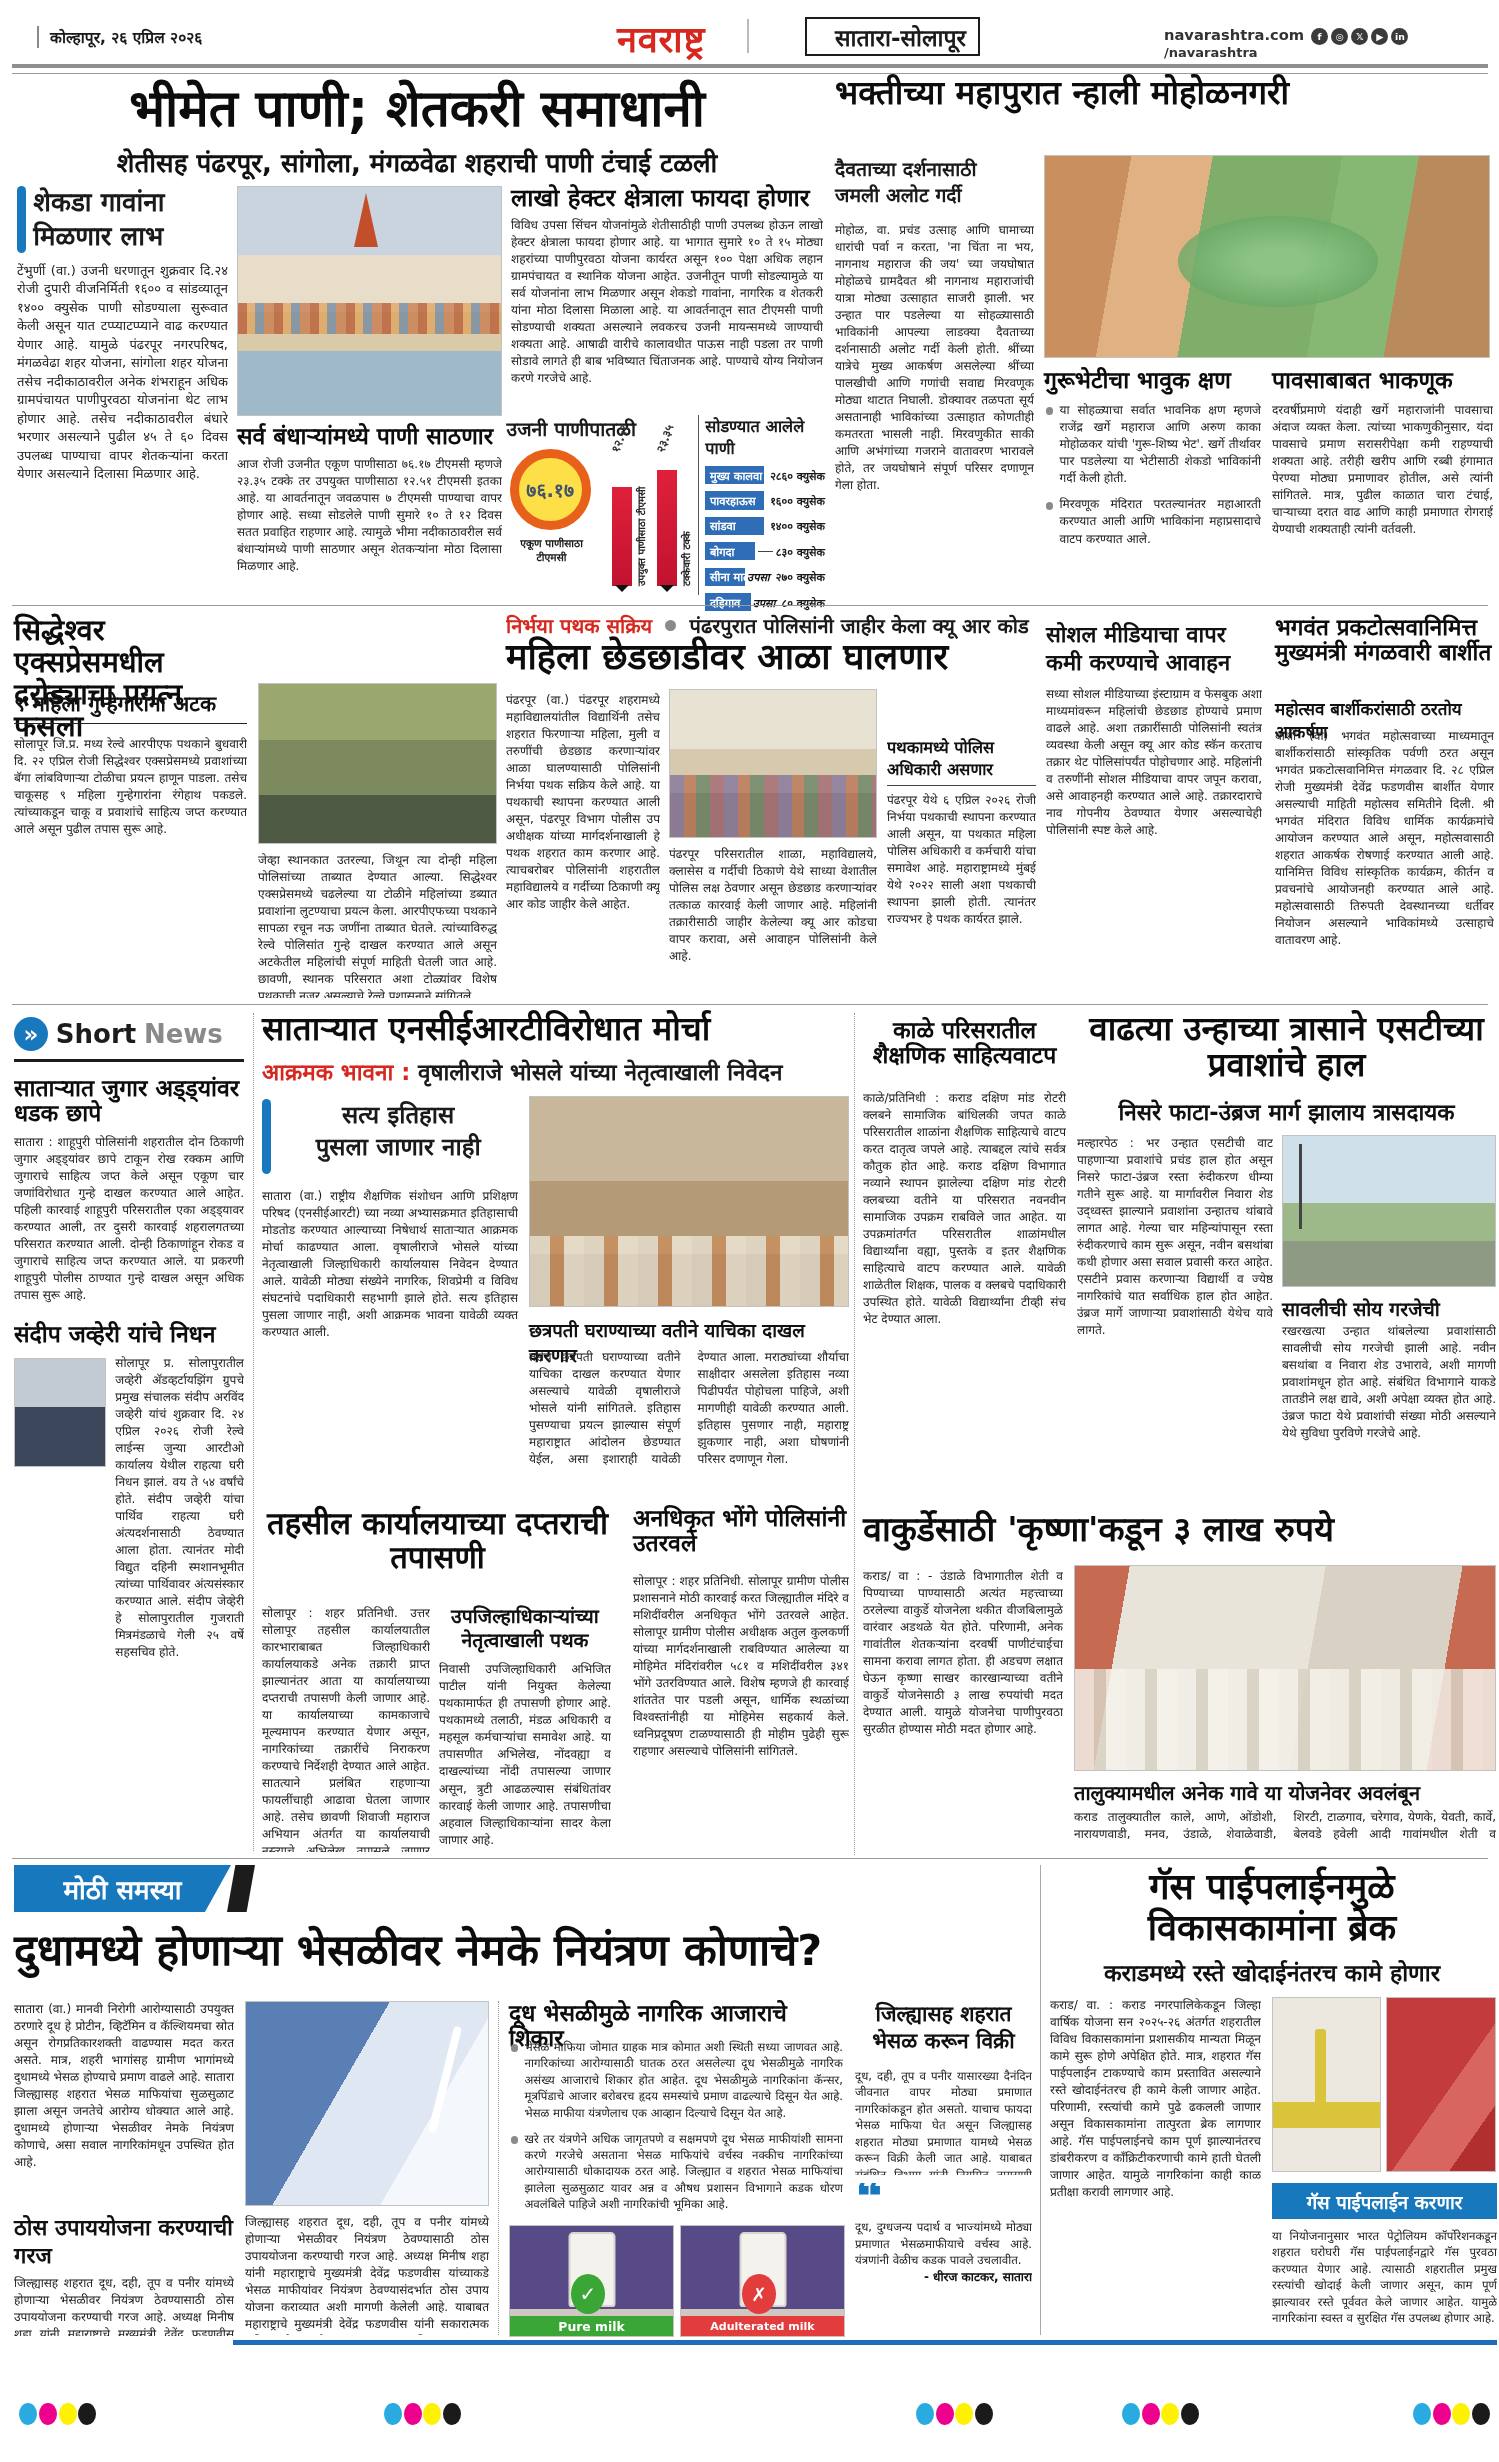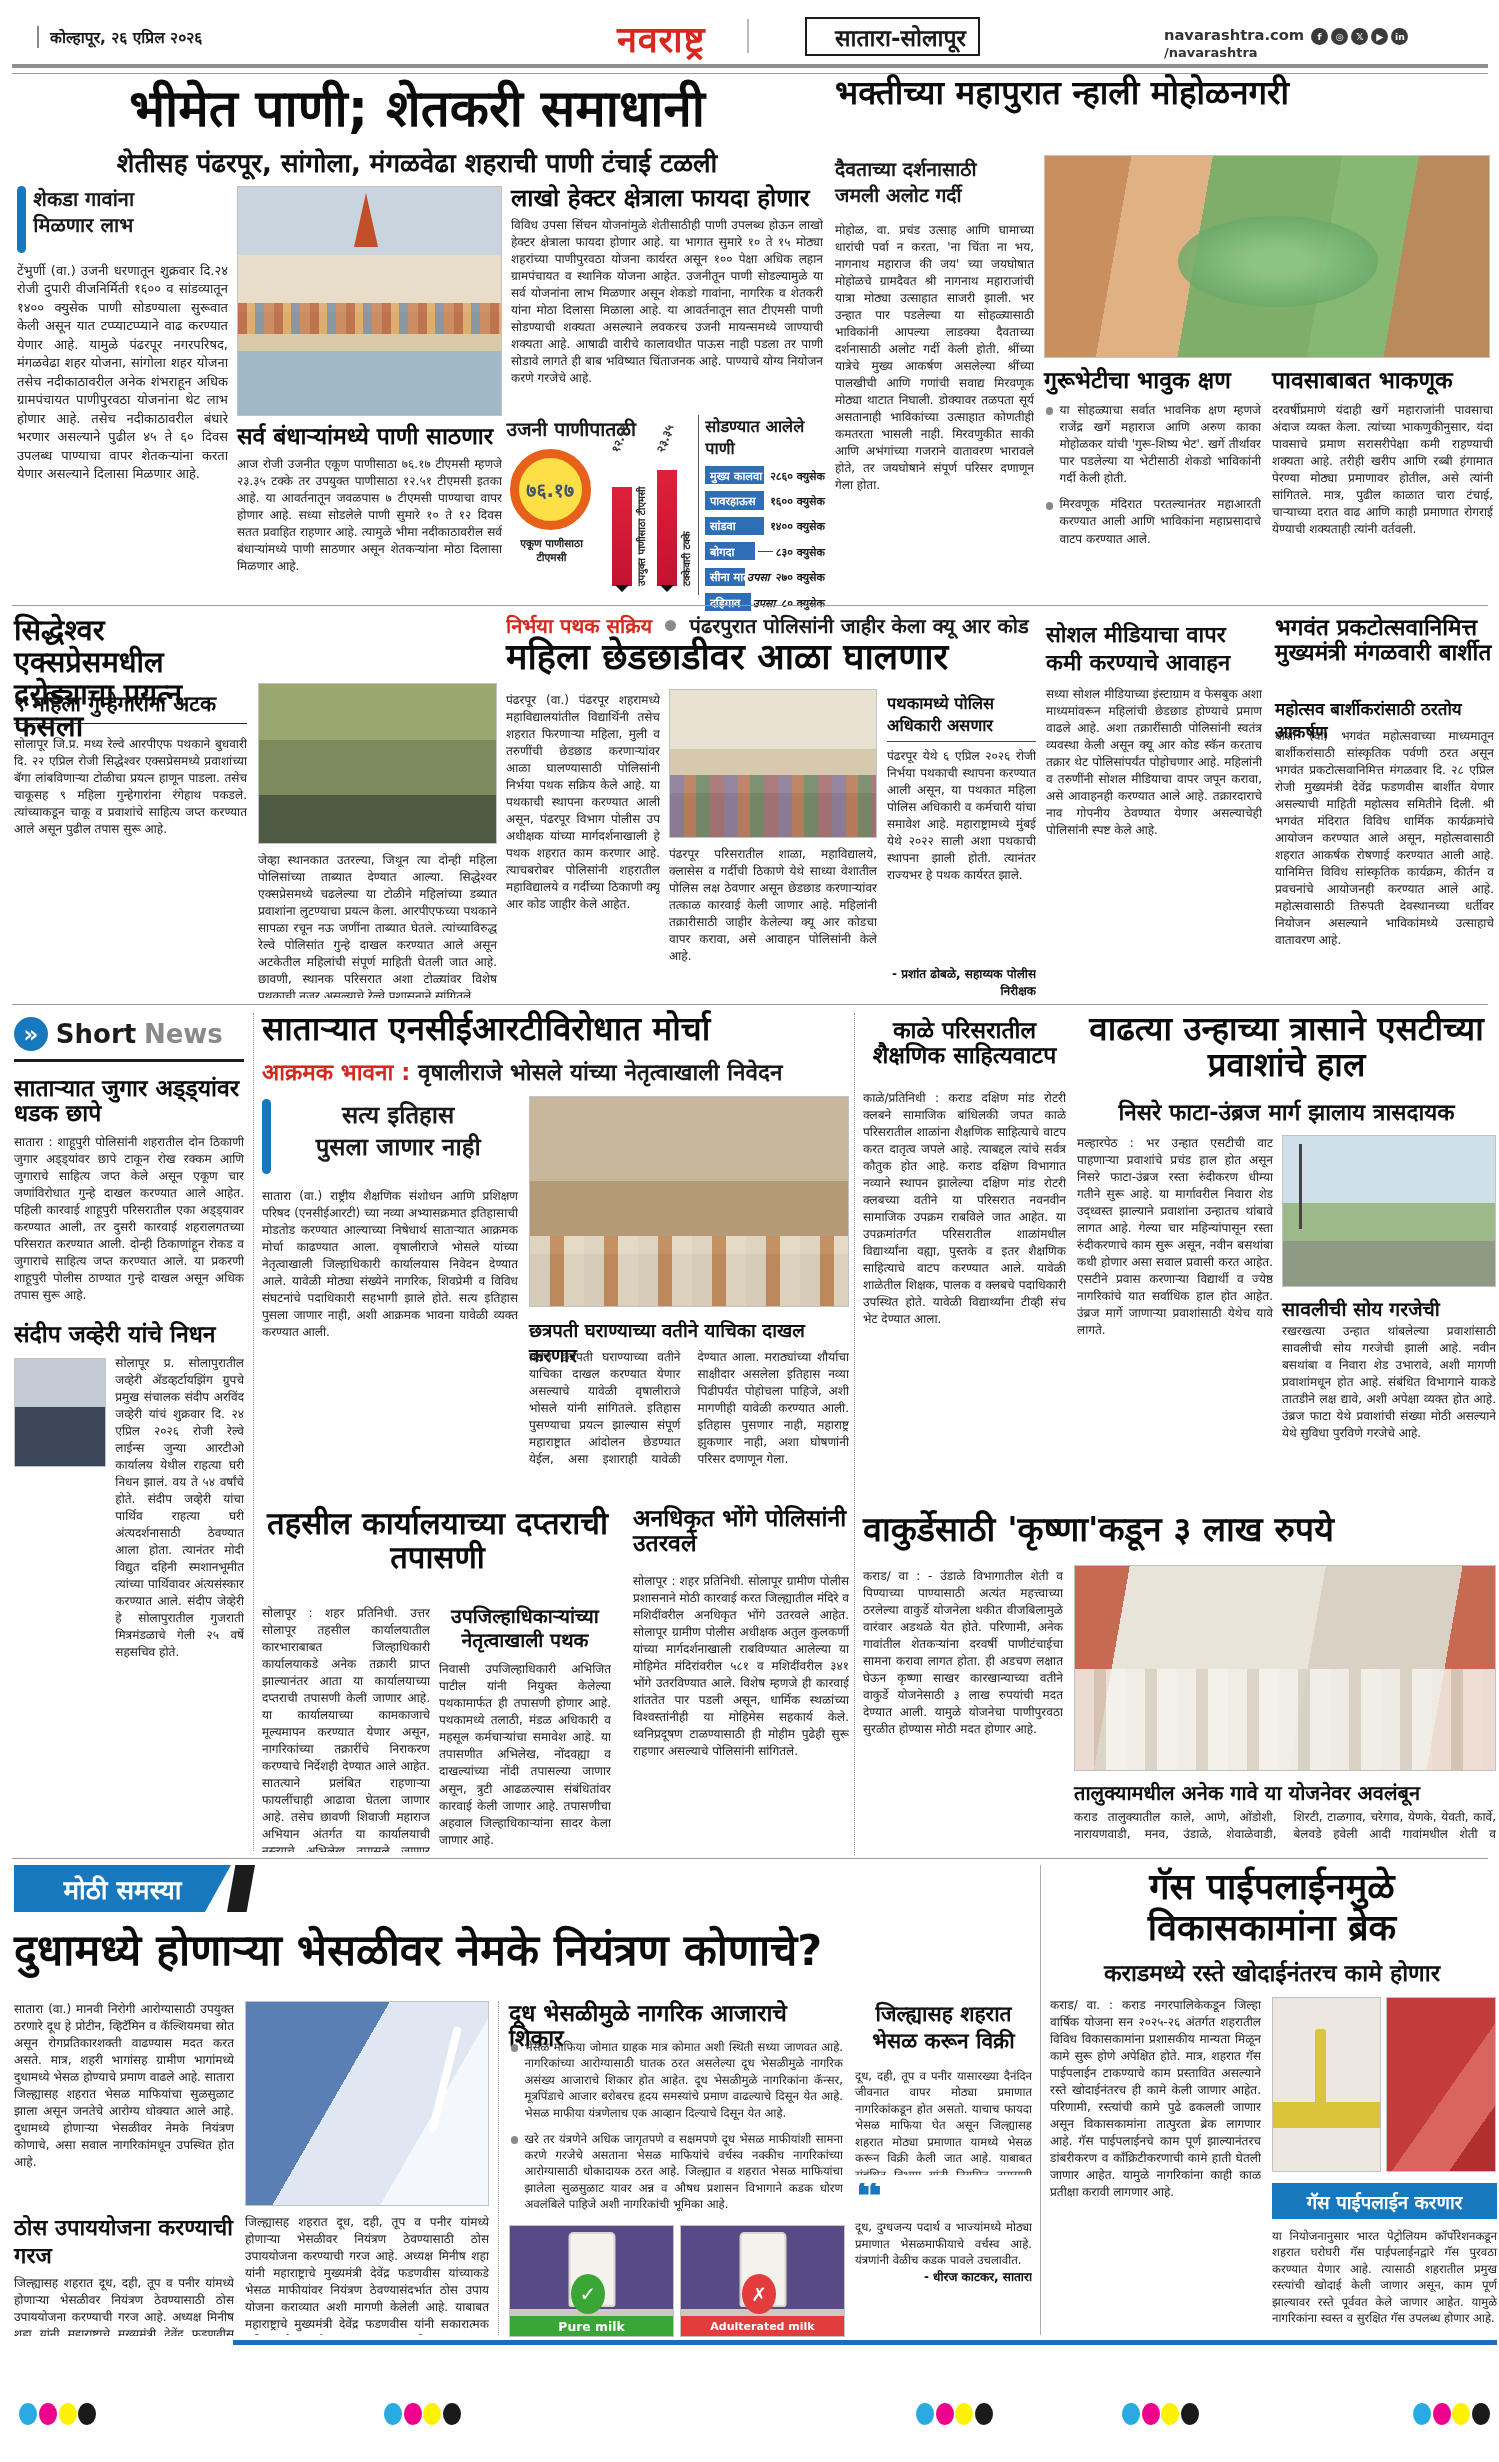--- a/index.html
+++ b/index.html
@@ -94,21 +94,21 @@
     <span class="handle">/navarashtra</span>
   </div>
   <div class="abs header-rules" style="left:11.6px;top:64px;width:1476px;"></div>
   <div class="abs rule-h" style="left:11.6px;top:73px;width:1476px;"></div>
 
   <div class="abs hl center" style="left:11.6px;top:81px;width:811px;font-size:51px;">भीमेत पाणी; शेतकरी समाधानी</div>
   <div class="abs sub center" style="left:11.6px;top:144px;width:811px;font-size:26px;">शेतीसह पंढरपूर, सांगोला, मंगळवेढा शहराची पाणी टंचाई टळली</div>
 
   <div class="abs kickbar" style="left:17px;top:186px;width:211px;height:67px;">
     <div class="bluebar"></div>
-    <div style="font-size:20px;font-weight:900;line-height:1.3;">
+    <div style="font-size:26px;font-weight:900;line-height:1.3;">
       <div>शेकडा गावांना</div>
       <div>मिळणार लाभ</div>
     </div>
   </div>
   <div class="abs body-text" style="left:17px;top:262px;width:211px;height:332px;font-size:13px;">टेंभुर्णी (वा.) उजनी धरणातून शुक्रवार दि.२४ रोजी दुपारी वीजनिर्मिती १६०० व सांडव्यातून १४०० क्युसेक पाणी सोडण्याला सुरूवात केली असून यात टप्प्याटप्प्याने वाढ करण्यात येणार आहे. यामुळे पंढरपूर नगरपरिषद, मंगळवेढा शहर योजना, सांगोला शहर योजना तसेच नदीकाठावरील अनेक शंभराहून अधिक ग्रामपंचायत पाणीपुरवठा योजनांना थेट लाभ होणार आहे. तसेच नदीकाठावरील बंधारे भरणार असल्याने पुढील ४५ ते ६० दिवस उपलब्ध पाण्याचा वापर शेतकऱ्यांना करता येणार असल्याने दिलासा मिळणार आहे.</div>
 
   <div class="photo p-ghat" style="left:237px;top:186px;width:265px;height:230px;">
     <div style="position:absolute;left:116px;top:6.2px;width:0;height:0;border-left:12.4px solid transparent;border-right:12.4px solid transparent;border-bottom:54px solid #c24e2a;"></div>
     <div style="position:absolute;left:0;right:0;top:116px;height:31px;background:repeating-linear-gradient(90deg,#b5562e 0 9.3px,#e0a35a 9.3px 17px,#6e86a0 17px 26px,#c7784a 26px 36px);opacity:.75;"></div>
   </div>
@@ -204,21 +204,21 @@
     <span style="display:inline-block;width:11px;height:11px;border-radius:50%;background:#8a8a8a;margin:0 6.2px 1.6px 6.2px;"></span>
     <span>पंढरपुरात पोलिसांनी जाहीर केला क्यू आर कोड</span>
   </div>
   <div class="abs hl" style="left:506px;top:637px;width:529px;font-size:36px;">महिला छेडछाडीवर आळा घालणार</div>
   <div class="abs body-text" style="left:506px;top:692px;width:154px;height:306px;">पंढरपूर (वा.) पंढरपूर शहरामध्ये महाविद्यालयांतील विद्यार्थिनी तसेच शहरात फिरणाऱ्या महिला, मुली व तरुणींची छेडछाड करणाऱ्यांवर आळा घालण्यासाठी पोलिसांनी निर्भया पथक सक्रिय केले आहे. या पथकाची स्थापना करण्यात आली असून, पंढरपूर विभाग पोलीस उप अधीक्षक यांच्या मार्गदर्शनाखाली हे पथक शहरात काम करणार आहे. त्याचबरोबर पोलिसांनी शहरातील महाविद्यालये व गर्दीच्या ठिकाणी क्यू आर कोड जाहीर केले आहेत.</div>
   <div class="photo p-line" style="left:669px;top:689px;width:208px;height:149px;">
     <div style="position:absolute;bottom:0;left:0;right:0;height:62px;background:repeating-linear-gradient(90deg,#7a6a9a 0 14px,#b56a4a 14px 26px,#5a7a5a 26px 40px,#9a5a6a 40px 54px);opacity:.7;"></div>
   </div>
   <div class="abs body-text" style="left:669px;top:846px;width:208px;height:152px;">पंढरपूर परिसरातील शाळा, महाविद्यालये, क्लासेस व गर्दीची ठिकाणे येथे साध्या वेशातील पोलिस लक्ष ठेवणार असून छेडछाड करणाऱ्यांवर तत्काळ कारवाई केली जाणार आहे. महिलांनी तक्रारीसाठी जाहीर केलेल्या क्यू आर कोडचा वापर करावा, असे आवाहन पोलिसांनी केले आहे.</div>
   <div class="abs" style="left:887px;top:692px;width:149px;height:306px;overflow:hidden;">
-    <div class="sub" style="font-size:16.3px;border-bottom:1.2px solid #444;padding-bottom:4.7px;margin-bottom:6.2px;">पथकामध्ये पोलिस अधिकारी असणार</div>
+    <div class="sub" style="font-size:16.3px;border-bottom:1.2px solid #444;padding-bottom:4.7px;margin-bottom:6.2px;margin-top:44px;">पथकामध्ये पोलिस अधिकारी असणार</div>
     <div class="body-text" style="height:217px;">पंढरपूर येथे ६ एप्रिल २०२६ रोजी निर्भया पथकाची स्थापना करण्यात आली असून, या पथकात महिला पोलिस अधिकारी व कर्मचारी यांचा समावेश आहे. महाराष्ट्रामध्ये मुंबई येथे २०२२ साली अशा पथकाची स्थापना झाली होती. त्यानंतर राज्यभर हे पथक कार्यरत झाले.</div>
     <div class="byline">- प्रशांत ढोबळे, सहाय्यक पोलीस निरीक्षक</div>
   </div>
 
   <div class="abs sub" style="left:1046px;top:621px;width:216px;font-size:22px;line-height:1.25;">सोशल मीडियाचा वापर कमी करण्याचे आवाहन</div>
   <div class="abs body-text" style="left:1046px;top:686px;width:216px;height:312px;">सध्या सोशल मीडियाच्या इंस्टाग्राम व फेसबुक अशा माध्यमांवरून महिलांची छेडछाड होण्याचे प्रमाण वाढले आहे. अशा तक्रारींसाठी पोलिसांनी स्वतंत्र व्यवस्था केली असून क्यू आर कोड स्कॅन करताच तक्रार थेट पोलिसांपर्यंत पोहोचणार आहे. महिलांनी व तरुणींनी सोशल मीडियाचा वापर जपून करावा, असे आवाहनही करण्यात आले आहे. तक्रारदाराचे नाव गोपनीय ठेवण्यात येणार असल्याचेही पोलिसांनी स्पष्ट केले आहे.</div>
 
   <div class="abs hl" style="left:1275px;top:615px;width:219px;font-size:22.5px;">भगवंत प्रकटोत्सवानिमित्त मुख्यमंत्री मंगळवारी बार्शीत</div>
   <div class="abs sub" style="left:1275px;top:697px;width:219px;font-size:17px;">महोत्सव बार्शीकरांसाठी ठरतोय आकर्षण</div>
   <div class="abs body-text" style="left:1275px;top:728px;width:219px;height:270px;">बार्शी (वा) भगवंत महोत्सवाच्या माध्यमातून बार्शीकरांसाठी सांस्कृतिक पर्वणी ठरत असून भगवंत प्रकटोत्सवानिमित्त मंगळवार दि. २८ एप्रिल रोजी मुख्यमंत्री देवेंद्र फडणवीस बार्शीत येणार असल्याची माहिती महोत्सव समितीने दिली. श्री भगवंत मंदिरात विविध धार्मिक कार्यक्रमांचे आयोजन करण्यात आले असून, महोत्सवासाठी शहरात आकर्षक रोषणाई करण्यात आली आहे. यानिमित्त विविध सांस्कृतिक कार्यक्रम, कीर्तन व प्रवचनांचे आयोजनही करण्यात आले आहे. महोत्सवासाठी तिरुपती देवस्थानच्या धर्तीवर नियोजन असल्याने भाविकांमध्ये उत्साहाचे वातावरण आहे.</div>

